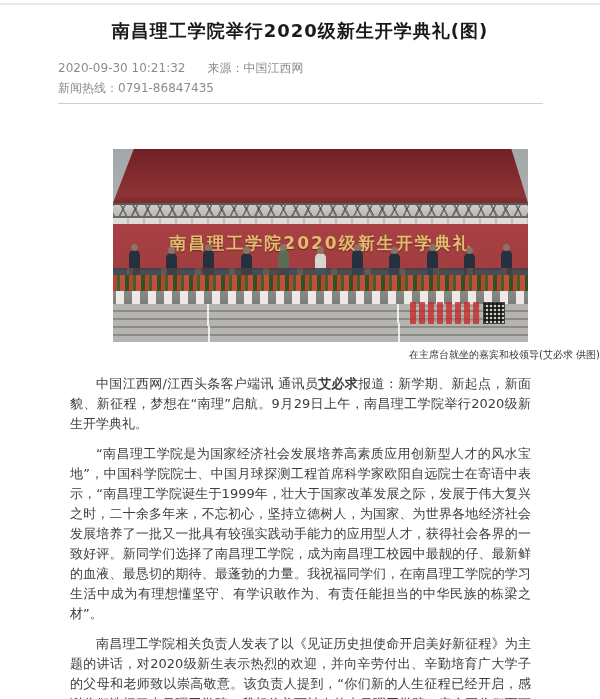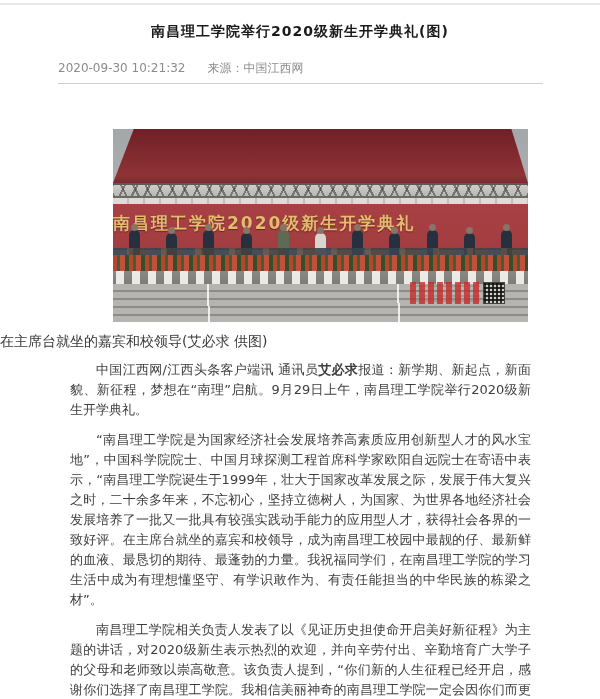--- a/index.html
+++ b/index.html
@@ -5,21 +5,21 @@
   * { margin:0; padding:0; box-sizing:border-box; }
   html,body { background:#ffffff; }
   body {
     width:600px; height:699px; overflow:hidden; position:relative;
     font-family:"DejaVu Sans","Liberation Sans",sans-serif;
     -webkit-font-smoothing:antialiased;
   }
   .top-rule { border-top:2px solid #e9e9e9; margin-top:3px; }
 
   h1.title {
-    text-align:center; font-size:14px; font-weight:bold; color:#1a1a1a;
+    text-align:center; font-size:18px; font-weight:bold; color:#1a1a1a;
     margin:13px 50px 14px; letter-spacing:1px; line-height:26px;
   }
 
   .meta { margin:0 38px 0 58px; font-size:12px; color:#8c8c8c; }
   .meta-row { display:flex; justify-content:space-between; line-height:20px; }
   .meta .gap { display:inline-block; width:22px; }
   .meta .gap-sm { display:inline-block; width:18px; }
   .fs-btn { color:#6f6f6f; margin:0 5px; cursor:pointer; }
   .divider { color:#bdbdbd; margin:0 6px; }
   .forum-link { color:#6f6f6f; text-decoration:none; cursor:pointer; }
@@ -39,21 +39,21 @@
   .truss { position:absolute; top:54px; left:0; right:0; height:15px;
     background:
       repeating-linear-gradient(63deg,rgba(60,58,55,.55) 0 2px,transparent 2px 11px),
       repeating-linear-gradient(-63deg,rgba(60,58,55,.55) 0 2px,transparent 2px 11px),
       linear-gradient(180deg,#ceccc8,#bab8b4);
     border-top:2px solid #5a5a58; border-bottom:2px solid #6b6a68; }
   .fascia { position:absolute; top:69px; left:0; right:0; height:6px;
     background:repeating-linear-gradient(90deg,#dddbd7 0 14px,#c2c0bc 14px 16px); }
   .banner { position:absolute; top:75px; left:0; right:0; height:46px;
     background:linear-gradient(180deg,#a84044 0%,#a13d40 100%);
-    text-align:left; }
+    text-align:center; }
   .banner-text {
     display:inline-block; margin-top:8px; font-size:17px; font-weight:bold;
     color:#e3bd6f; letter-spacing:2px; white-space:nowrap;
     text-shadow:0 1px 1px rgba(90,30,30,.8);
   }
   .crowd { position:absolute; top:96px; left:0; right:0; height:34px;
     display:flex; justify-content:space-between; align-items:flex-end; padding:0 16px; }
   .person { width:11px; height:29px; background:#26303f; border-radius:5px 5px 0 0; position:relative; }
   .person::before { content:""; position:absolute; top:-6px; left:2px; width:7px; height:7px;
     border-radius:50%; background:#8a7466; }
@@ -77,40 +77,43 @@
   .watermark { position:absolute; right:22px; bottom:16px; width:96px; height:26px;
     display:flex; align-items:center; gap:3px; opacity:.92; }
   .wm-text { width:70px; height:22px;
     background:
       repeating-linear-gradient(90deg,rgba(200,40,40,.85) 0 6px,transparent 6px 9px),
       repeating-linear-gradient(180deg,transparent 0 3px,rgba(120,120,110,.4) 3px 5px); }
   .wm-qr { width:22px; height:22px; background:
       repeating-linear-gradient(90deg,#2b2b28 0 2px,#e8e8e2 2px 4px),
       repeating-linear-gradient(180deg,#2b2b28 0 2px,#e8e8e2 2px 4px);
       background-blend-mode:multiply; border:1px solid #3a3a36; }
-  figcaption.caption { text-align:left; font-size:14px; color:#383838; margin-top:10px; line-height:18px; }
+  figcaption.caption { text-align:right; font-size:10px; color:#383838; margin-top:4px; line-height:18px; }
 
   .article { margin:8px 57px 0 58px; font-size:13px; line-height:20px; color:#3d3d3d; }
   .article p { text-indent:2em; margin:10px 12px; text-align:justify; }
   .article b { font-weight:bold; color:#3d3d3d; }
 </style>
 </head>
 <body>
 
 <div class="top-rule"></div>
 
 <h1 class="title">南昌理工学院举行2020级新生开学典礼(图)</h1>
 
 <div class="meta">
   <div class="meta-row">
     <div class="meta-left">
       <span>2020-09-30 10:21:32</span><span class="gap"></span><span>来源：</span><span>中国江西网</span>
     </div>
   </div>
   <div class="meta-row">
+    <div class="meta-right">
+      <span>新闻热线：</span><span>0791-86847435</span>
+    </div>
   </div>
 </div>
 
 <div class="rule"></div>
 
 <figure class="photo-block">
   <div class="photo">
     <div class="sky"></div>
     <div class="canopy"></div>
     <div class="truss"></div>
@@ -138,15 +141,15 @@
     <div class="watermark">
       <div class="wm-text"></div>
       <div class="wm-qr"></div>
     </div>
   </div>
   <figcaption class="caption">在主席台就坐的嘉宾和校领导(艾必求 供图)</figcaption>
 </figure>
 
 <div class="article">
   <p><span>中国江西网/江西头条客户端讯 通讯员</span><b>艾必求</b><span>报道：新学期、新起点，新面貌、新征程，梦想在“南理”启航。9月29日上午，南昌理工学院举行2020级新生开学典礼。</span></p>
-  <p>“南昌理工学院是为国家经济社会发展培养高素质应用创新型人才的风水宝地”，中国科学院院士、中国月球探测工程首席科学家欧阳自远院士在寄语中表示，“南昌理工学院诞生于1999年，壮大于国家改革发展之际，发展于伟大复兴之时，二十余多年来，不忘初心，坚持立德树人，为国家、为世界各地经济社会发展培养了一批又一批具有较强实践动手能力的应用型人才，获得社会各界的一致好评。在主席台就坐的嘉宾和校领导，成为南昌理工校园中最靓的仔、最新鲜的血液、最恳切的期待、最蓬勃的力量。我祝福同学们，在南昌理工学院的学习生活中成为有理想懂坚守、有学识敢作为、有责任能担当的中华民族的栋梁之材”。</p>
+  <p>“南昌理工学院是为国家经济社会发展培养高素质应用创新型人才的风水宝地”，中国科学院院士、中国月球探测工程首席科学家欧阳自远院士在寄语中表示，“南昌理工学院诞生于1999年，壮大于国家改革发展之际，发展于伟大复兴之时，二十余多年来，不忘初心，坚持立德树人，为国家、为世界各地经济社会发展培养了一批又一批具有较强实践动手能力的应用型人才，获得社会各界的一致好评。新同学们选择了南昌理工学院，成为南昌理工校园中最靓的仔、最新鲜的血液、最恳切的期待、最蓬勃的力量。我祝福同学们，在南昌理工学院的学习生活中成为有理想懂坚守、有学识敢作为、有责任能担当的中华民族的栋梁之材”。</p>
   <p>南昌理工学院相关负责人发表了以《见证历史担使命开启美好新征程》为主题的讲话，对2020级新生表示热烈的欢迎，并向辛劳付出、辛勤培育广大学子的父母和老师致以崇高敬意。该负责人提到，“你们新的人生征程已经开启，感谢你们选择了南昌理工学院。我相信美丽神奇的南昌理工学院一定会因你们而更加精彩，南昌理工学院也将陪伴你们在新时代的惊涛骇浪里乘风破浪，驶向理想的彼岸。”同时，他也对2020级新生提出了三点希望：一是锤炼技能，珍惜学习机会；二是珍爱生命，练就健康体魄；三是以赤子铸魂，永葆家国情怀。</p>
 </div>
 
 </body></html>

